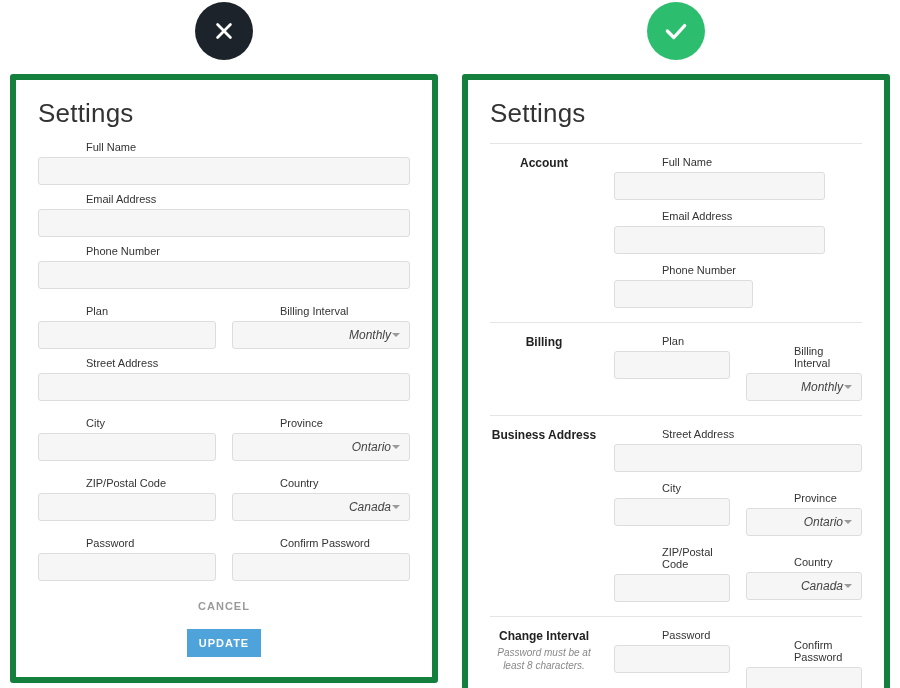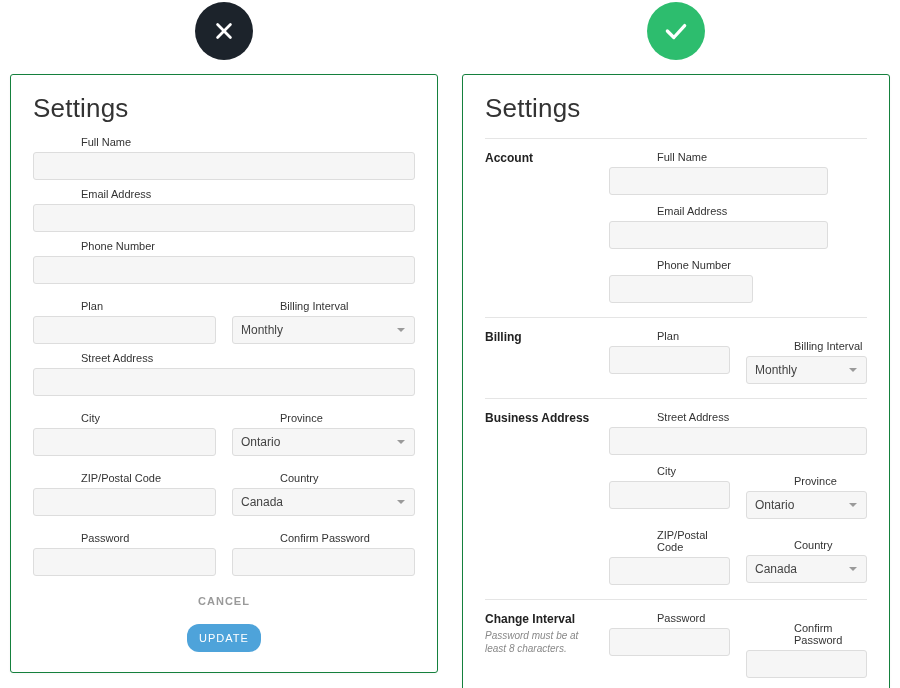--- a/index.html
+++ b/index.html
@@ -25,21 +25,21 @@
   }
   .badge {
     width: 58px; height: 58px;
     border-radius: 50%;
     display: flex; align-items: center; justify-content: center;
   }
   .badgeX { background: #1c232b; }
   .badgeOK { background: #2dbd6e; }
   .card {
     background: #ffffff;
-    border: 1px solid #15803d;
+    border: 6px solid #15803d;
     border-radius: 3px;
     box-shadow: 0 1px 3px rgba(0,0,0,0.04);
     padding: 18px 22px 20px 22px;
   }
   .card h1 {
     font-size: 26px;
     font-weight: 400;
     margin: 0 0 12px 0;
     letter-spacing: 0.2px;
     color: #333;
@@ -57,22 +57,23 @@
     width: 100%;
     height: 28px;
     background: #f6f6f6;
     border: 1px solid #dddddd;
     border-radius: 3px;
     font-size: 12px;
     padding: 0 8px;
     color: #444;
   }
   .frm .select {
-    display: flex; align-items: center; justify-content: space-between;
+    display: flex; align-items: center; justify-content: flex-end;
     cursor: pointer;
+    font-style: italic;
   }
   .frm .select .chev { color: #9a9a9a; display: flex; }
   .row2 { display: flex; gap: 16px; }
   .row2 > * { flex: 1; margin-top: 0; }
   .row2 .cell { margin-top: 0; }
   .actions {
     display: flex;
     justify-content: flex-end;
     align-items: center;
     gap: 16px;
@@ -87,37 +88,38 @@
     letter-spacing: 1px;
     font-weight: 700;
     cursor: pointer;
   }
   .btn-primary {
     background: #4ea3da;
     color: #ffffff;
     border: none;
     font-size: 11px;
     letter-spacing: 1px;
-    font-weight: 400;
+    font-weight: 700;
     padding: 8px 12px;
-    border-radius: 12px;
+    border-radius: 0;
     cursor: pointer;
   }
   
   hr.sep {
     border: none;
     border-top: 1px solid #e5e5e5;
     margin: 14px 0 12px 0;
   }
   .group {
     display: flex;
     gap: 16px;
   }
   .group .side {
     flex: 0 0 108px;
+    text-align: center;
   }
   .group .side .gtitle {
     font-size: 12px;
     font-weight: 700;
     color: #222;
   }
   .group .side .hint {
     font-size: 10px;
     font-style: italic;
     color: #888;

